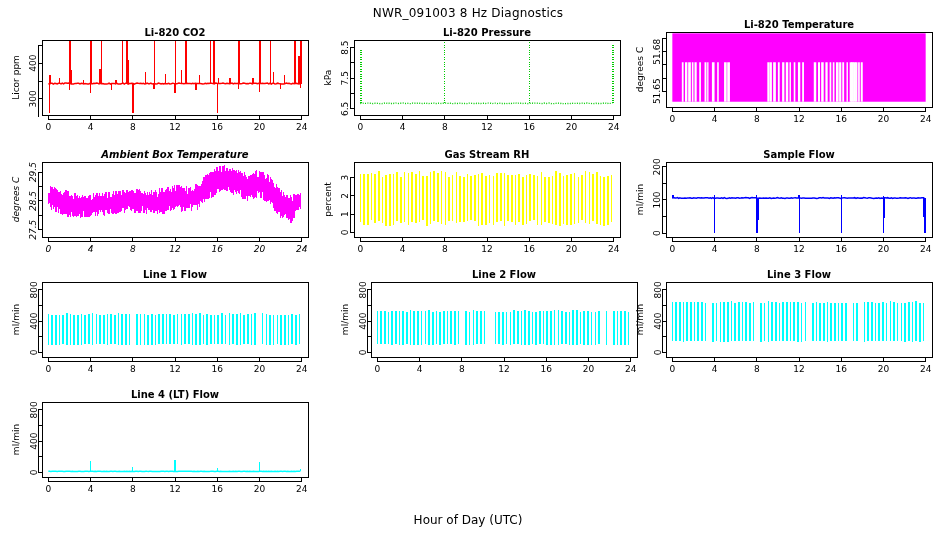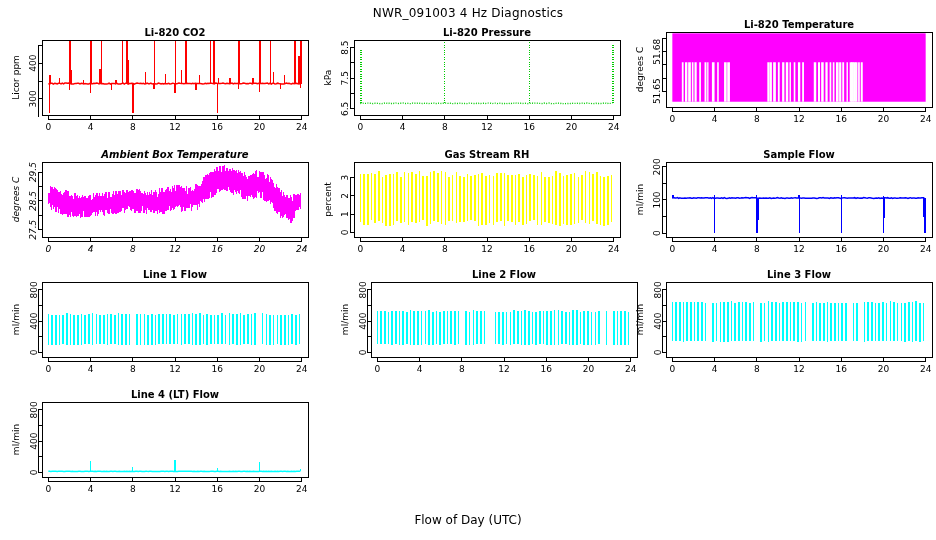--- a/index.html
+++ b/index.html
@@ -86,21 +86,21 @@
     font-size: 9px;
     fill: #000;
     text-anchor: middle;
     font-family: "DejaVu Sans", "Liberation Sans", sans-serif;
   }
 </style>
 </head>
 <body>
 
 <div id="figure">
-  <div class="fig-title">NWR_091003  4 Hz Diagnostics</div>
+  <div class="fig-title">NWR_091003  8 Hz Diagnostics</div>
   <div id="panels">
       <div class="panel" style="left: 0px; top: 28px; width: 312px; height: 120px;">
         <svg width="312" height="120">
           <text x="167" y="8" class="panel-title">Li-820 CO2</text>
           <defs>
             <clipPath id="clip-li820-co2">
               <rect x="34" y="12" width="266" height="75"></rect>
             </clipPath>
           </defs>
           <g clip-path="url(#clip-li820-co2)">
@@ -1242,14 +1242,14 @@
           <line x1="30" x2="34" y1="66.6875" y2="66.6875" class="tick"></line>
           <line x1="30" x2="34" y1="35.4375" y2="35.4375" class="tick"></line>
           <text x="26" y="82.3125" class="ticklabel ticklabel-y" transform="rotate(-90,26,82.3125)" dominant-baseline="middle" text-anchor="middle">0</text>
           <text x="26" y="51.0625" class="ticklabel ticklabel-y" transform="rotate(-90,26,51.0625)" dominant-baseline="middle" text-anchor="middle">400</text>
           <text x="26" y="19.8125" class="ticklabel ticklabel-y" transform="rotate(-90,26,19.8125)" dominant-baseline="middle" text-anchor="middle">800</text>
           <line x1="30" x2="30" y1="19.8125" y2="82.3125" class="axis-line"></line>
           <text x="11" y="49.5" class="axis-title" transform="rotate(-90,11,49.5)">ml/min</text>
         </svg>
       </div>
     </div>
-  <div class="fig-xlabel">Flow of Day (UTC)</div>
+  <div class="fig-xlabel">Hour of Day (UTC)</div>
 </div>
 
 </body></html>

